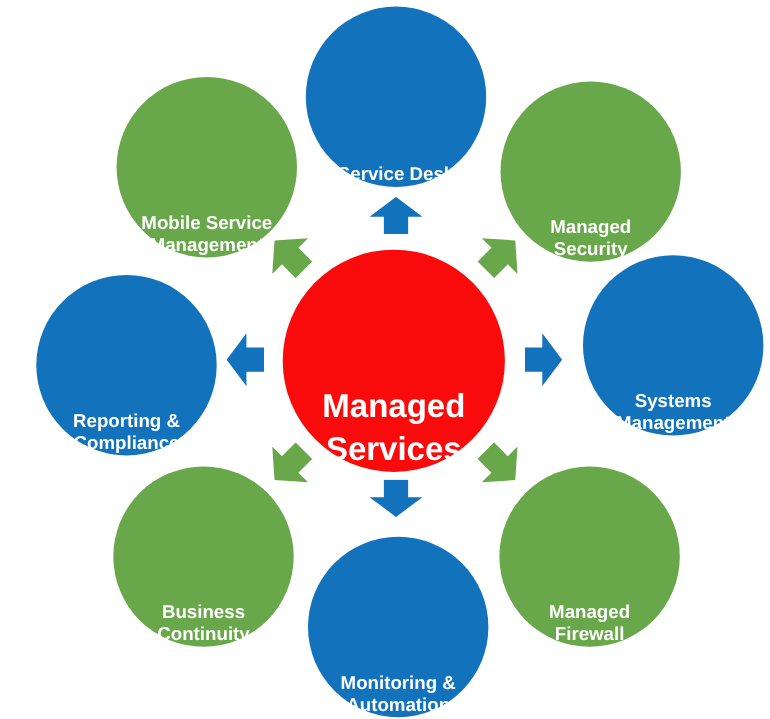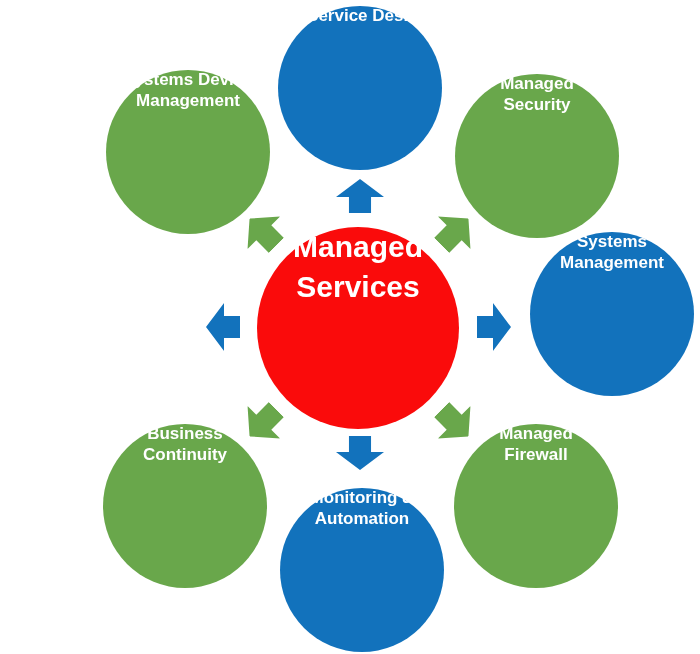--- a/index.html
+++ b/index.html
@@ -12,21 +12,21 @@
     position: relative;
     width: 700px;
     height: 654px;
     background: var(--background, #ffffff);
     overflow: hidden;
   }
   .circle {
     position: absolute;
     border-radius: 50%;
     display: flex;
-    align-items: flex-start;
+    align-items: flex-end;
     justify-content: center;
     text-align: center;
     color: var(--text, #ffffff);
     font-weight: bold;
     white-space: pre-line;
   }
   .node {
     width: 164px;
     height: 164px;
     font-size: 17px;
@@ -112,19 +112,23 @@
   <div class="circle node fill-green pos-bottom-left">
     <span>Business
 Continuity</span>
   </div>
 
   <div class="circle node fill-blue pos-bottom">
     <span>Monitoring &amp;
 Automation</span>
   </div>
 
+  <div class="circle node fill-blue pos-left">
+    <span>Reporting &amp;
+Compliance</span>
+  </div>
 
   <div class="circle node fill-green pos-top-left">
-    <span>Systems Device
+    <span>Mobile Service
 Management</span>
   </div>
 
 </div>
 
 </body></html>

